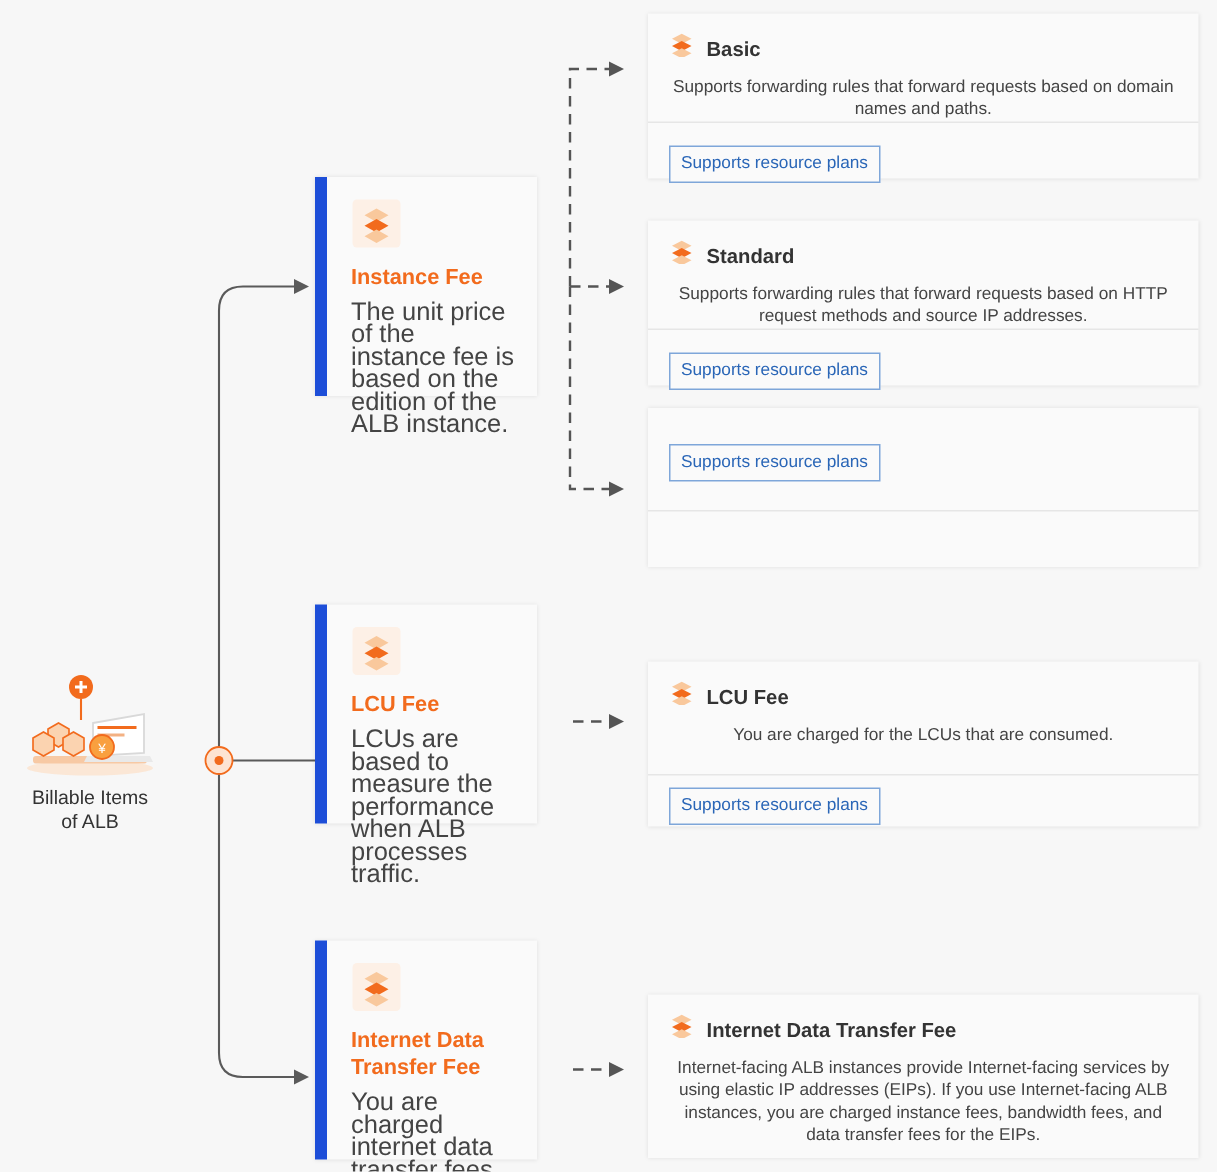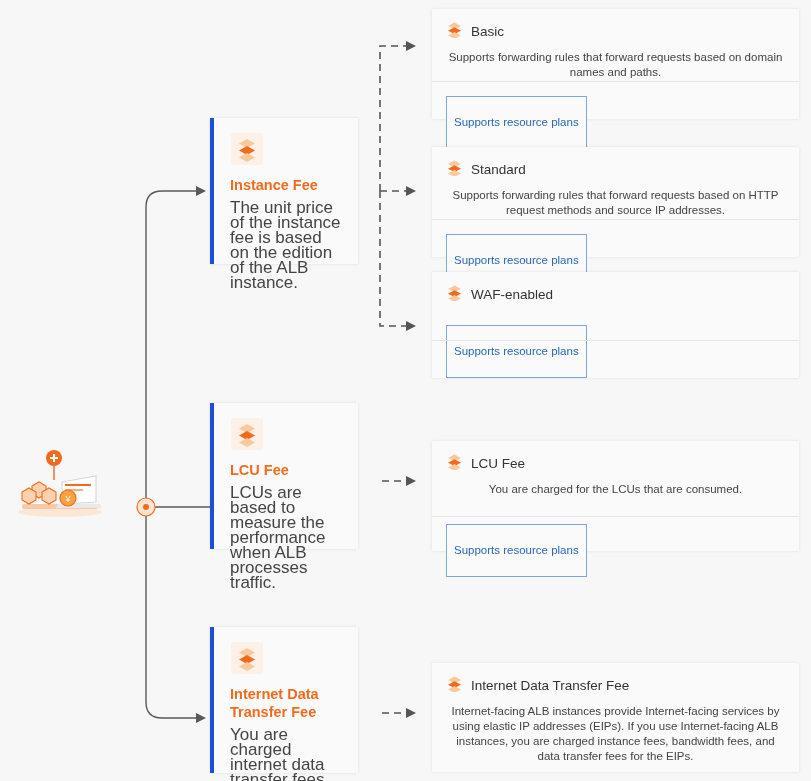--- a/index.html
+++ b/index.html
@@ -46,21 +46,21 @@
     color: #333;
     line-height: 16px;
     margin-top: 2px;
     white-space: pre-line;
   }
 
   
   .lcard {
     position: absolute;
     background: #fafafa;
-    border-left: 4px solid #1d4ed8;
+    border-left: 8px solid #1d4ed8;
     box-shadow: 0 0 3px rgba(0,0,0,0.10);
     box-sizing: border-box;
     padding: 14px 14px 14px 16px;
   }
   .lcard .licon {
     width: 34px;
     height: 34px;
     margin-bottom: 10px;
   }
   .lcard .ltitle {
@@ -82,39 +82,40 @@
     background: #fafafa;
     box-shadow: 0 0 3px rgba(0,0,0,0.10);
     box-sizing: border-box;
     padding: 12px 14px 12px 14px;
   }
   .rhead {
     display: flex;
     align-items: center;
     gap: 8px;
     margin-bottom: 8px;
+    font-weight: bold;
   }
   .rhead .rtitle {
     font-size: 13.5px;
     color: #333;
   }
   .rdesc {
     color: #444;
     font-size: 11.5px;
     line-height: 15px;
     text-align: center;
   }
   .rcard .plan {
     display: inline-block;
     margin-top: 12px;
     border: 1px solid #7ea6d9;
     color: #2a66b7;
     background: #fafafa;
     font-size: 11.5px;
-    padding: 18px 7px;
+    padding: 4px 7px;
     line-height: 15px;
   }
   .divider {
     position: absolute;
     left: 0;
     right: 0;
     height: 1px;
     background: #e6e6e6;
   }
 </style>
@@ -170,20 +171,22 @@
 
         <circle cx="60" cy="52" r="8" fill="#f9a03f" stroke="#f26b1d" stroke-width="1.2"></circle>
         <text x="60" y="56" font-size="9" fill="#ffffff" text-anchor="middle" font-family="'Liberation Sans', sans-serif">¥</text>
 
         <circle cx="46" cy="12" r="8" fill="#f26b1d"></circle>
         <rect x="42" y="11" width="8" height="2" fill="#ffffff"></rect>
         <rect x="45" y="8" width="2" height="8" fill="#ffffff"></rect>
         <line x1="46" y1="20" x2="46" y2="34" stroke="#f26b1d" stroke-width="1.4"></line>
       </svg>
     </div>
+    <div class="root-label">Billable Items
+of ALB</div>
   </div>
 
   <div class="lcard" style="left:210px; top:118px; width:148px; height:146px;">
     <div class="licon">
       <svg width="34" height="34" viewBox="0 0 34 34">
         <rect x="1" y="1" width="32" height="32" rx="3" fill="#fdf0e6"></rect>
         <path d="M17 7 l8 4.5 -8 4.5 -8 -4.5 z" fill="#f9c89c"></path>
         <path d="M17 14 l8 4.5 -8 4.5 -8 -4.5 z" fill="#f26b1d"></path>
         <path d="M17 21 l8 4.5 -8 4.5 -8 -4.5 z" fill="#f9c89c"></path>
       </svg>
@@ -244,30 +247,20 @@
         </svg>
       </span>
       <span class="rtitle">Standard</span>
     </div>
     <div class="rdesc">Supports forwarding rules that forward requests based on HTTP request methods and source IP addresses.</div>
     <div class="divider" style="top:72px;"></div>
     <div class="plan" style="margin-top:16px;">Supports resource plans</div>
   </div>
 
   <div class="rcard" style="left:432px; top:272px; width:367px; height:106px;">
-    <div class="rhead">
-      <span>
-        <svg width="17" height="17" viewBox="0 0 17 17">
-          <path d="M8.5 1.5 l6.5 3.4 -6.5 3.4 -6.5 -3.4 z" fill="#f9c89c"></path>
-          <path d="M8.5 6.3 l6.5 3.4 -6.5 3.4 -6.5 -3.4 z" fill="#f26b1d"></path>
-          <path d="M8.5 11.1 l6.5 3.4 -6.5 3.4 -6.5 -3.4 z" fill="#f9c89c"></path>
-        </svg>
-      </span>
-      <span class="rtitle">WAF-enabled</span>
-    </div>
     <div class="divider" style="top:68px;"></div>
     <div class="plan" style="margin-top:12px;">Supports resource plans</div>
   </div>
 
   <div class="rcard" style="left:432px; top:441px; width:367px; height:110px;">
     <div class="rhead">
       <span>
         <svg width="17" height="17" viewBox="0 0 17 17">
           <path d="M8.5 1.5 l6.5 3.4 -6.5 3.4 -6.5 -3.4 z" fill="#f9c89c"></path>
           <path d="M8.5 6.3 l6.5 3.4 -6.5 3.4 -6.5 -3.4 z" fill="#f26b1d"></path>

